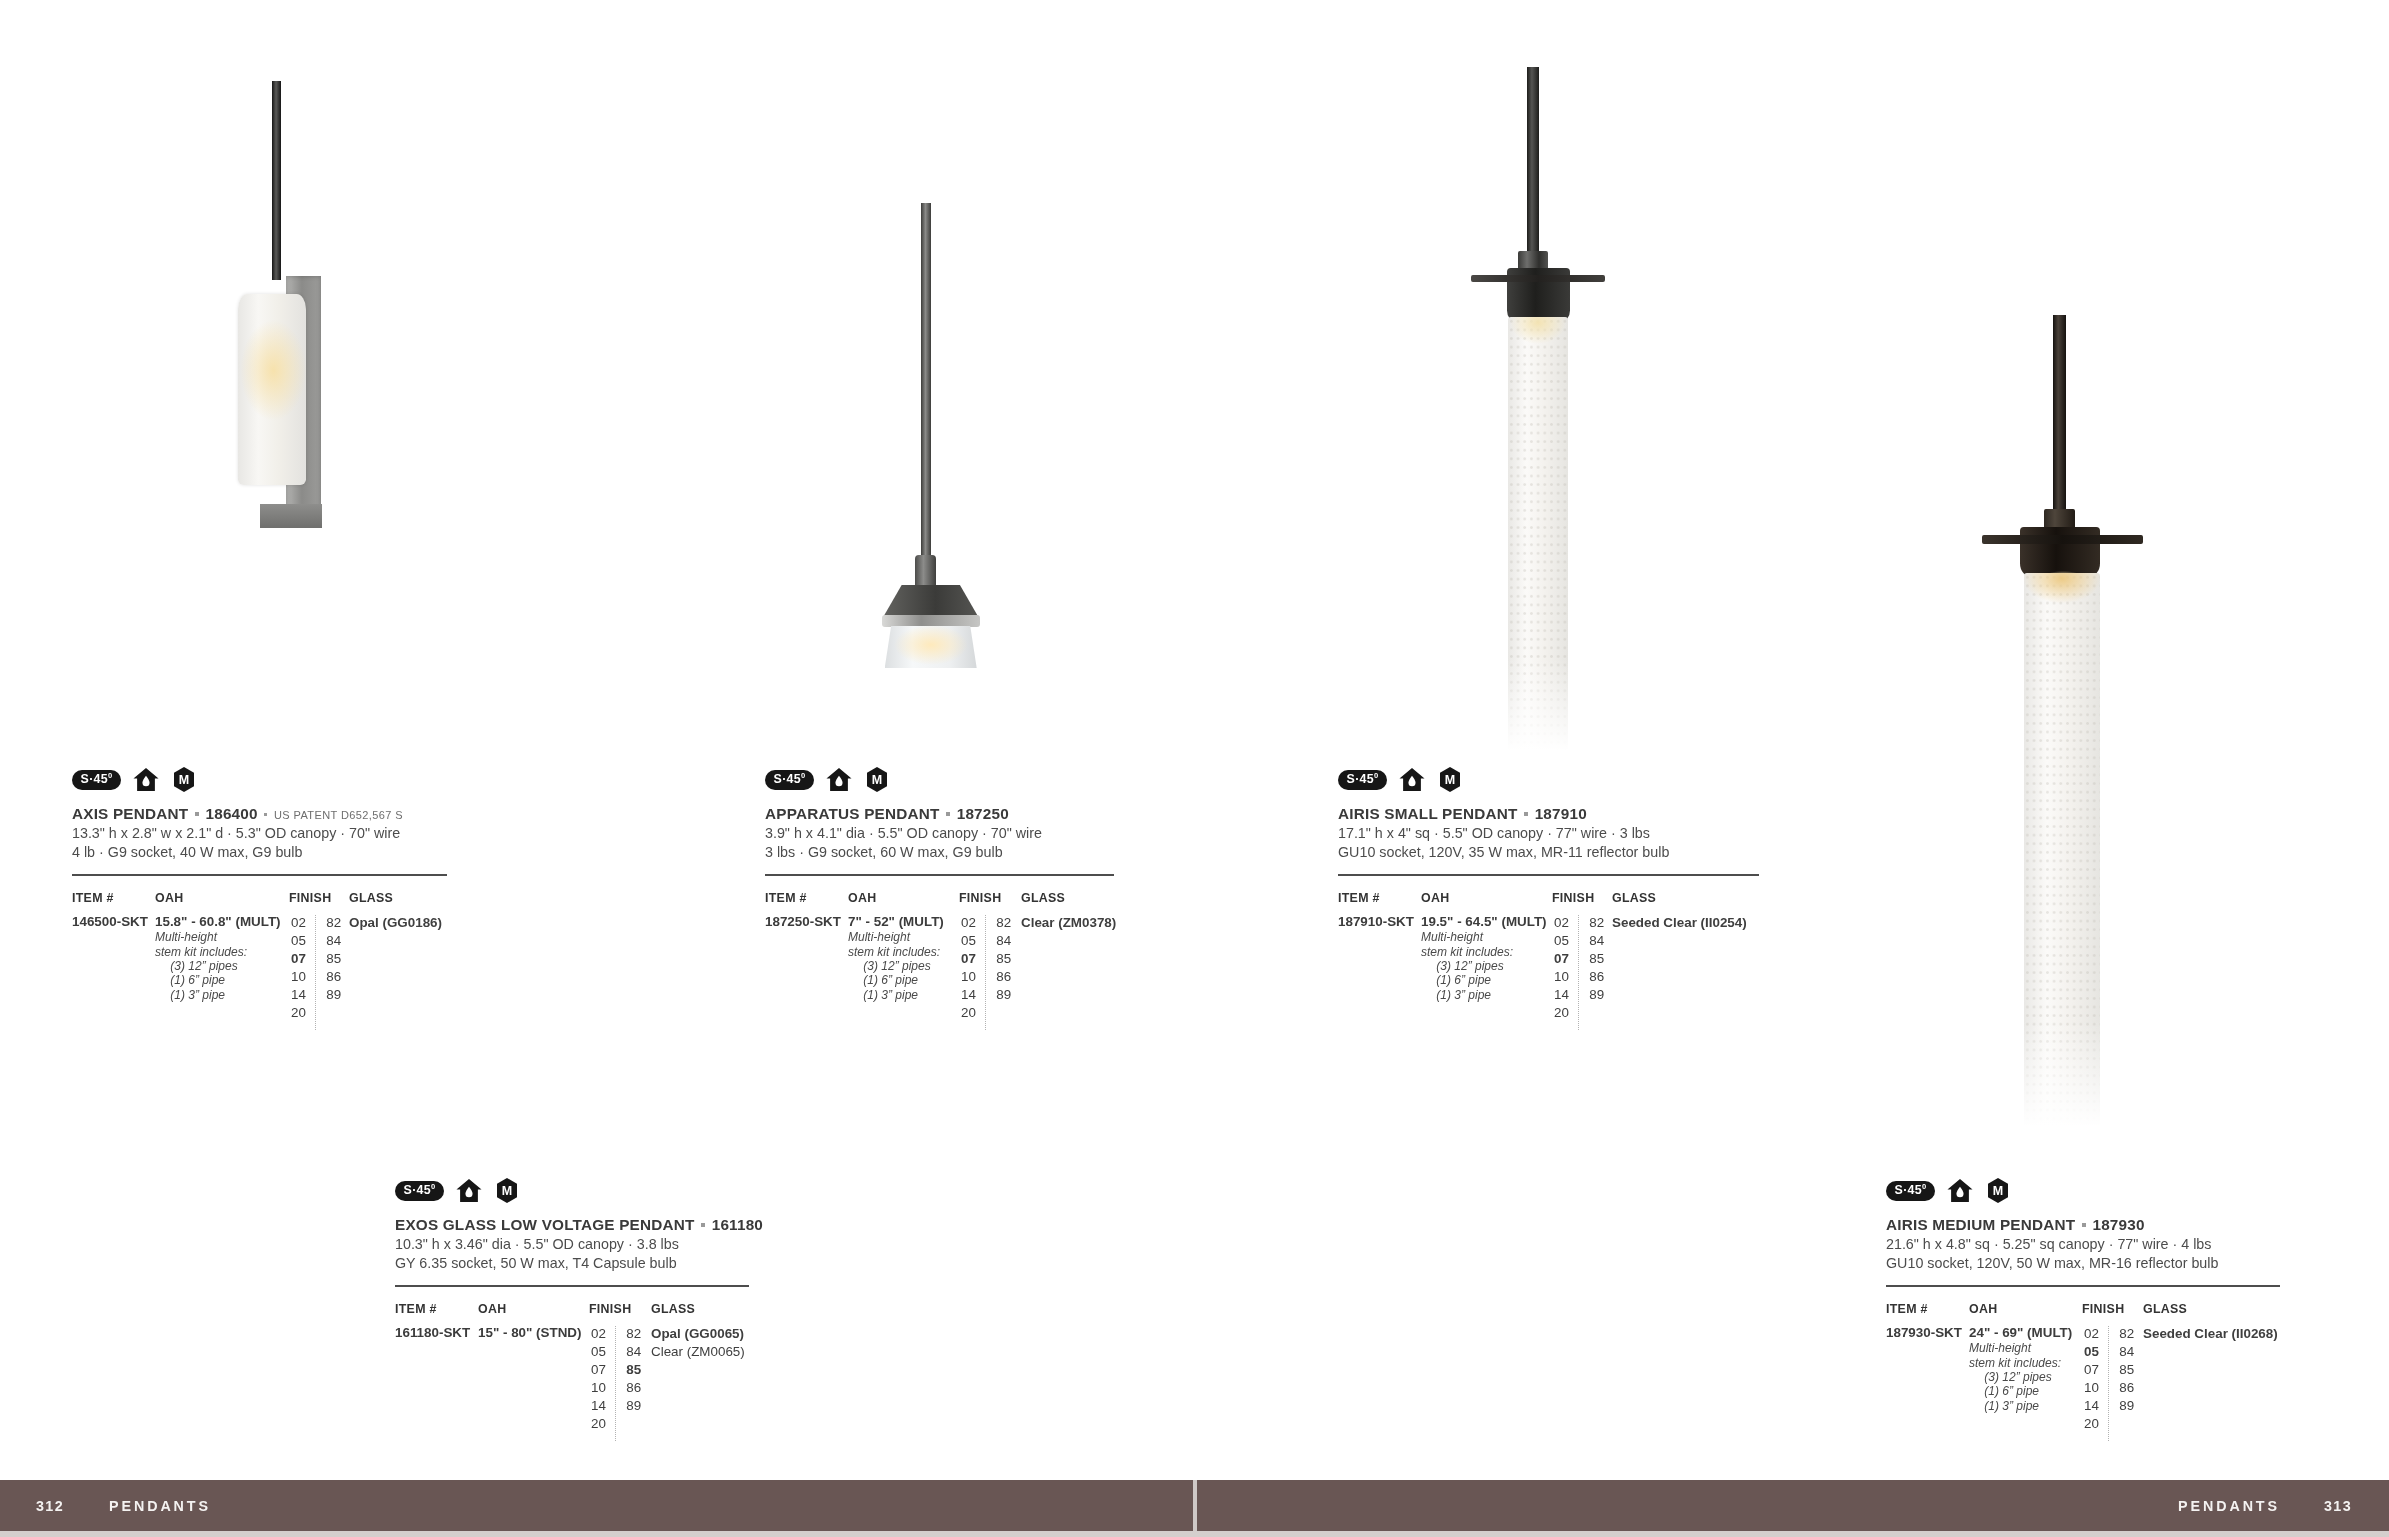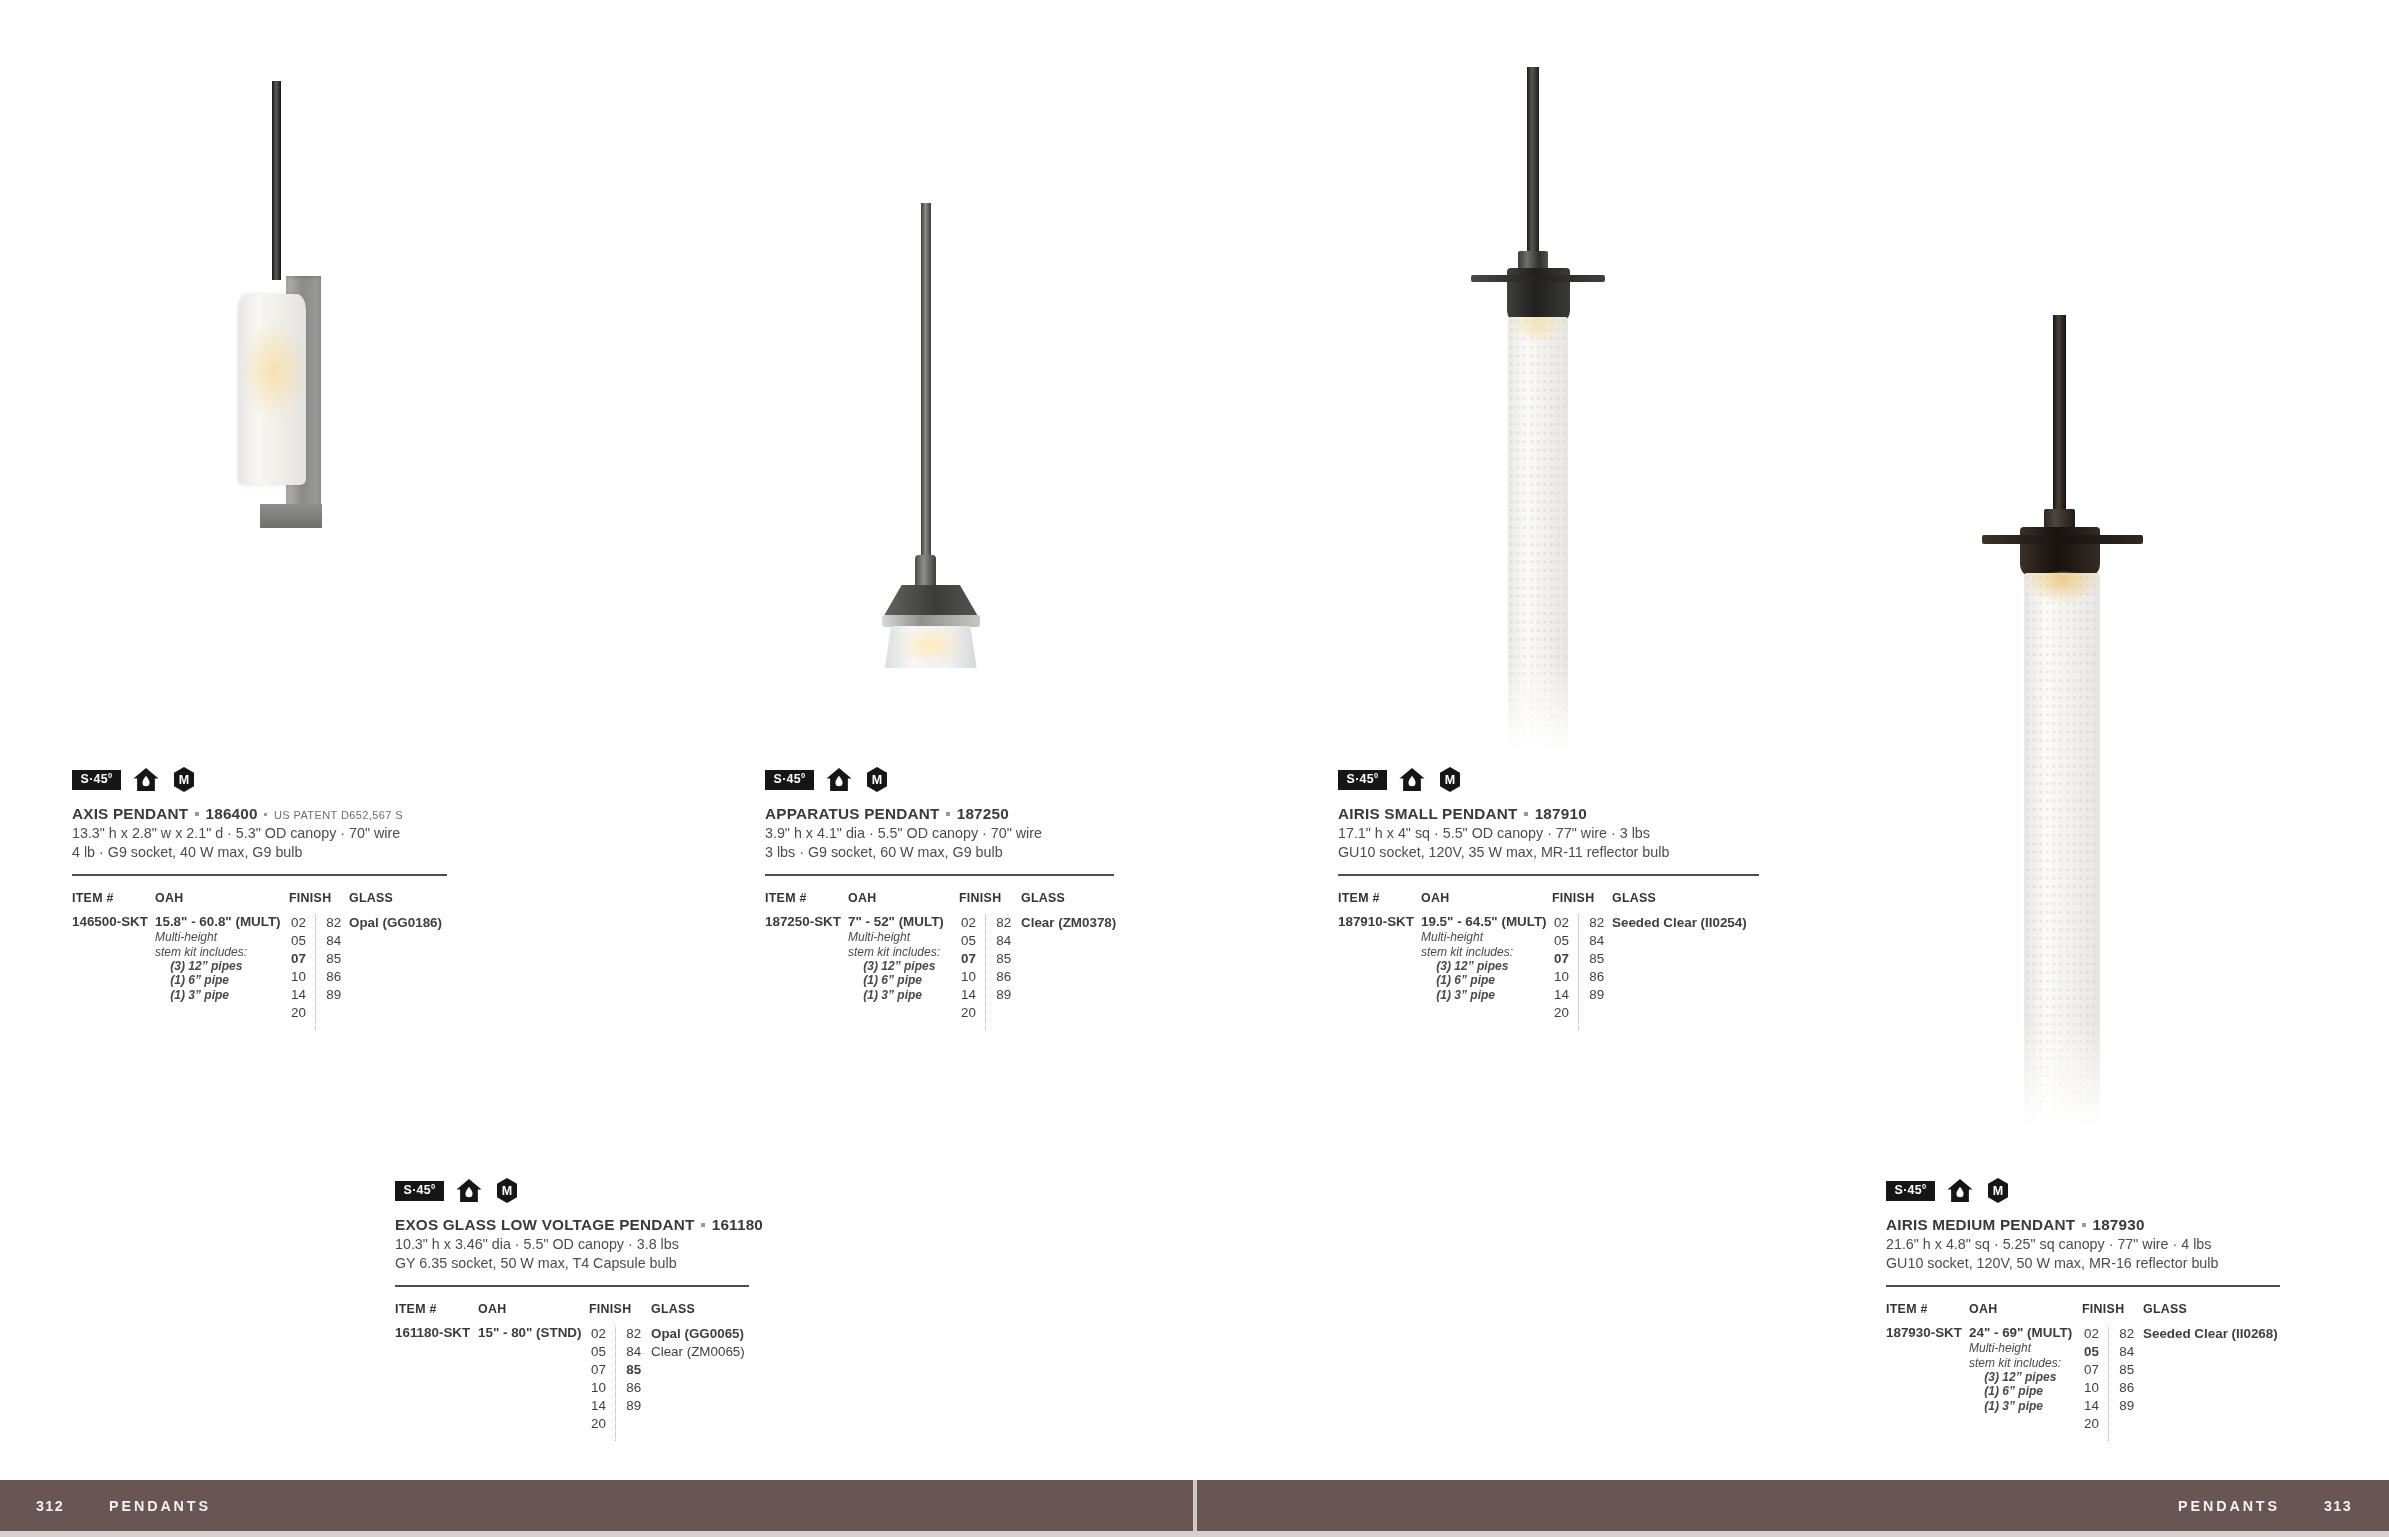--- a/index.html
+++ b/index.html
@@ -3,21 +3,21 @@
 <meta charset="utf-8">
 <style>
   html,body{margin:0;padding:0;background:#fff;}
   .page{position:relative;width:2390px;height:1537px;background:#ffffff;overflow:hidden;
         font-family:"Liberation Sans",sans-serif;color:#3f3f3f;}
 
   
   .block{position:absolute;height:315px;}
   .badges{position:absolute;top:12.4px;left:0;display:flex;align-items:center;gap:12.4px;}
   .pill{display:inline-flex;align-items:flex-start;background:#161616;color:#fff;
-        font-size:12.4px;font-weight:700;border-radius:0;padding:2.9px 8.6px 3.8px;line-height:13.4px;letter-spacing:0.3px;}
+        font-size:12.4px;font-weight:700;border-radius:10px;padding:2.9px 8.6px 3.8px;line-height:13.4px;letter-spacing:0.3px;}
   .pill sup{font-size:7.6px;line-height:7.6px;margin-top:-1px;}
   .badge-svg{display:block;}
   .title{position:absolute;top:50px;left:0;margin:0;font-size:15.3px;font-weight:700;
          color:#3a3a3a;letter-spacing:0.2px;white-space:nowrap;}
   .patent{font-size:11px;font-weight:400;color:#6e6e6e;letter-spacing:0.4px;}
   .sq{display:inline-block;width:3.8px;height:3.8px;background:#9a9a9a;vertical-align:2.9px;margin:0 6.7px;}
   .sq.sm{width:2.9px;height:2.9px;}
   .spec{position:absolute;left:0;margin:0;font-size:14.3px;color:#4c4c4c;white-space:nowrap;}
   .s1{top:70px;} .s2{top:89px;}
   .rule{position:absolute;top:119px;left:0;right:0;height:1.9px;background:#4d4d4d;}
@@ -31,21 +31,21 @@
   .td{font-size:13.4px;font-weight:700;color:#3c3c3c;}
   .notes{margin-top:1.9px;}
   .notes .li{font-size:12px;line-height:14.3px;color:#4a4a4a;}
   .fin-cols{display:flex;align-items:flex-start;}
   .fcol{display:block;text-align:center;}
   .fcol .li{font-size:13.4px;line-height:18px;color:#3f3f3f;min-width:19px;}
   .fdiv{border-left:1.9px dotted #b2b2b2;height:115px;margin:1.9px 8.6px 0 6.7px;}
   .glist .li{font-size:13.4px;line-height:18px;color:#3f3f3f;}
   .li.bold{font-weight:700;}
   .li.italic{font-style:italic;}
-  .li.indent{padding-left:15.3px;font-weight:bold;}
+  .li.indent{padding-left:15.3px;}
 
   
   .photo{position:absolute;}
   .part{position:absolute;}
   .stem-dark{background:linear-gradient(to right,#161616,#5a5a58 45%,#161616);}
   
   .axis-frame{background:linear-gradient(to right,#b5b5b3,#8b8b89 45%,#9c9c9a);
               box-shadow:inset 0 0 5.7px rgba(0,0,0,.25);}
   .axis-glass{background:radial-gradient(65% 67px at 52% 40%,rgba(247,224,166,.9),rgba(247,224,166,0) 75%),
               linear-gradient(to right,#e8e7e4,#f8f7f4 30%,#f1efe9 60%,#e3e2df);

